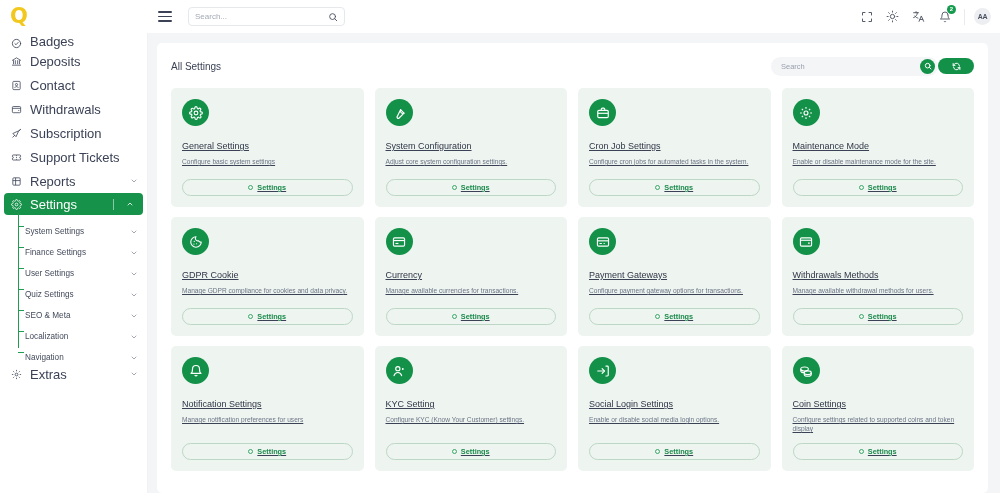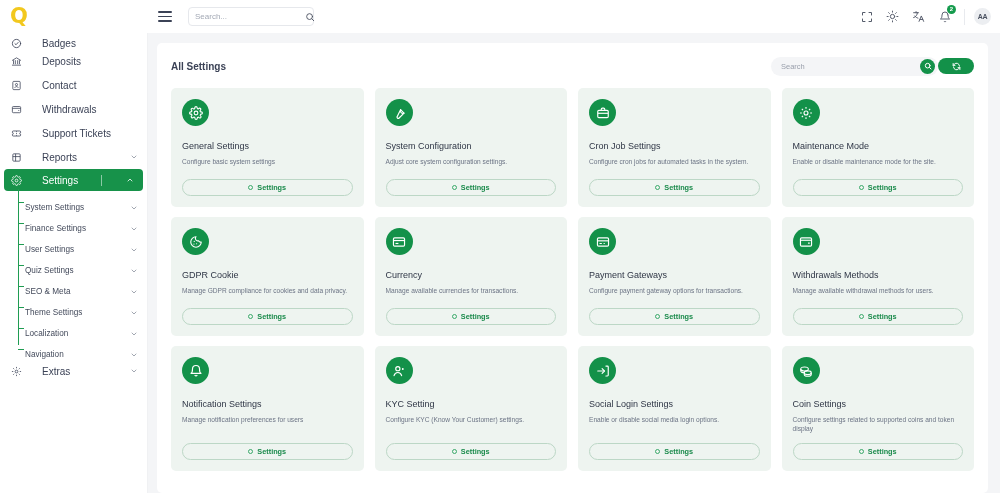--- a/index.html
+++ b/index.html
@@ -32,21 +32,21 @@
   .hamburger {
     width: 26px; height: 26px;
     display: flex; flex-direction: column;
     justify-content: center; align-items: center; gap: 3px;
     margin-left: 4px; cursor: pointer;
   }
   .hamburger span { display:block; width: 14px; height: 1.4px; background: #3b4256; border-radius: 1px; }
 
   .topsearch {
     margin-left: 10px;
-    width: 126px; height: 19px;
+    width: 157px; height: 19px;
     border: 1px solid #e6e8ec;
     border-radius: 4px;
     background: #fff;
     display: flex; align-items: center;
     padding: 0 6px;
   }
   .topsearch input {
     border: 0; outline: 0; flex: 1;
     font-family: "Liberation Sans", sans-serif;
     font-size: 8px; color: #6b7280; background: transparent;
@@ -83,22 +83,22 @@
   .sidebar {
     position: absolute; top: 33px; left: 0;
     width: 148px; height: 460px;
     background: #ffffff;
     overflow: hidden;
     border-right: 1px solid #f0f1f3;
   }
   .nav { padding-top: 0px; }
   .nav-item {
     height: 24px; display: flex; align-items: center;
-    padding: 0 9px 0 11px; gap: 20px;
-    font-size: 10px; color: #3b4256; cursor: pointer;
+    padding: 0 9px 0 11px; gap: 8px;
+    font-size: 13px; color: #3b4256; cursor: pointer;
     position: relative;
   }
   .nav-item .ico { width: 11px; height: 11px; flex: 0 0 11px;
     display:flex; align-items:center; justify-content:center; color:#3b4256;}
   .nav-item .lbl { flex: 1; white-space: nowrap; }
   .nav-item .chev { width: 8px; height: 8px; flex:0 0 8px; color:#8a909d; }
   .nav-item.active {
     background: #17924a; color: #fff;
     border-radius: 4px; margin: 0 4px; padding-left: 7px;
     height: 22px;
@@ -136,21 +136,21 @@
     background: #ffffff;
     border-radius: 5px;
     width: 100%; height: 100%;
     padding: 12px 14px;
     position: relative;
   }
   .panel-head {
     display: flex; align-items: center; justify-content: space-between;
     margin-bottom: 11px; height: 22px;
   }
-  .panel-title { font-size: 10px; color: #3b4256; font-weight: 700; }
+  .panel-title { font-size: 10px; color: #3b4256; font-weight: 400; }
   .head-tools { display: flex; align-items: center; }
   .srch-box {
     width: 167px; height: 19px; border-radius: 10px;
     background: #f4f5f7; display: flex; align-items: center;
     padding: 0 3px 0 10px;
   }
   .srch-box input {
     border: 0; outline: 0; background: transparent; flex: 1;
     font-family: "Liberation Sans", sans-serif;
     font-size: 7.5px; color: #4a5160;
@@ -171,21 +171,21 @@
   .grid {
     display: grid;
     grid-template-columns: repeat(4, 1fr);
     gap: 10px 11px;
   }
   .card {
     background: #eef4f0;
     border-radius: 5px;
     padding: 11px 11px 11px 11px;
     min-height: 119px;
-    display: flex; flex-direction: column;
+    display: flex; flex-direction: column; text-decoration: underline;
   }
   .card-icon {
     width: 27px; height: 27px; border-radius: 50%;
     background: #139149; color: #fff;
     display: flex; align-items: center; justify-content: center;
     margin-bottom: 16px;
   }
   .card-title {
     font-size: 9px; color: #2f3646; font-weight: 400;
     margin-bottom: 5px; line-height: 1.1;
@@ -303,20 +303,29 @@
       <span class="ico">
         <svg width="11" height="11" viewBox="0 0 24 24" fill="none" stroke="#3b4256" stroke-width="1.7" stroke-linejoin="round">
             <rect x="3" y="5.5" width="18" height="13.5" rx="2"></rect>
             <path d="M3 9.5h18"></path>
             <circle cx="17" cy="14" r="1.1" fill="#3b4256" stroke="none"></circle>
           </svg>
       </span>
       <span class="lbl">Withdrawals</span>
     </div>
 
+    <div class="nav-item">
+      <span class="ico">
+        <svg width="11" height="11" viewBox="0 0 24 24" fill="none" stroke="#3b4256" stroke-width="1.7" stroke-linecap="round" stroke-linejoin="round">
+            <path d="M20.6 3.4 16 8l-5 11-7-7L15 7z"></path>
+            <path d="M4 20l4-4"></path>
+          </svg>
+      </span>
+      <span class="lbl">Subscription</span>
+    </div>
 
     <div class="nav-item">
       <span class="ico">
         <svg width="11" height="11" viewBox="0 0 24 24" fill="none" stroke="#3b4256" stroke-width="1.7" stroke-linejoin="round">
             <path d="M3 8.5a2 2 0 0 1 2-2h14a2 2 0 0 1 2 2V10a2 2 0 0 0 0 4v1.5a2 2 0 0 1-2 2H5a2 2 0 0 1-2-2V14a2 2 0 0 0 0-4z"></path>
             <path d="M12 7v10" stroke-dasharray="2 2"></path>
           </svg>
       </span>
       <span class="lbl">Support Tickets</span>
     </div>
@@ -383,28 +392,20 @@
       <div class="sub-item">
         <span class="lbl">Quiz Settings</span>
         <span class="chev">
           <svg width="8" height="8" viewBox="0 0 24 24" fill="none" stroke="#8a909d" stroke-width="2.4" stroke-linecap="round" stroke-linejoin="round">
               <path d="M6 9l6 6 6-6"></path>
             </svg>
           </span>
       </div>
       <div class="sub-item">
         <span class="lbl">SEO &amp; Meta</span>
-        <span class="chev">
-          <svg width="8" height="8" viewBox="0 0 24 24" fill="none" stroke="#8a909d" stroke-width="2.4" stroke-linecap="round" stroke-linejoin="round">
-              <path d="M6 9l6 6 6-6"></path>
-            </svg>
-          </span>
-      </div>
-      <div class="sub-item">
-        <span class="lbl">Theme Settings</span>
         <span class="chev">
           <svg width="8" height="8" viewBox="0 0 24 24" fill="none" stroke="#8a909d" stroke-width="2.4" stroke-linecap="round" stroke-linejoin="round">
               <path d="M6 9l6 6 6-6"></path>
             </svg>
           </span>
       </div>
       <div class="sub-item">
         <span class="lbl">Localization</span>
         <span class="chev">
           <svg width="8" height="8" viewBox="0 0 24 24" fill="none" stroke="#8a909d" stroke-width="2.4" stroke-linecap="round" stroke-linejoin="round">

